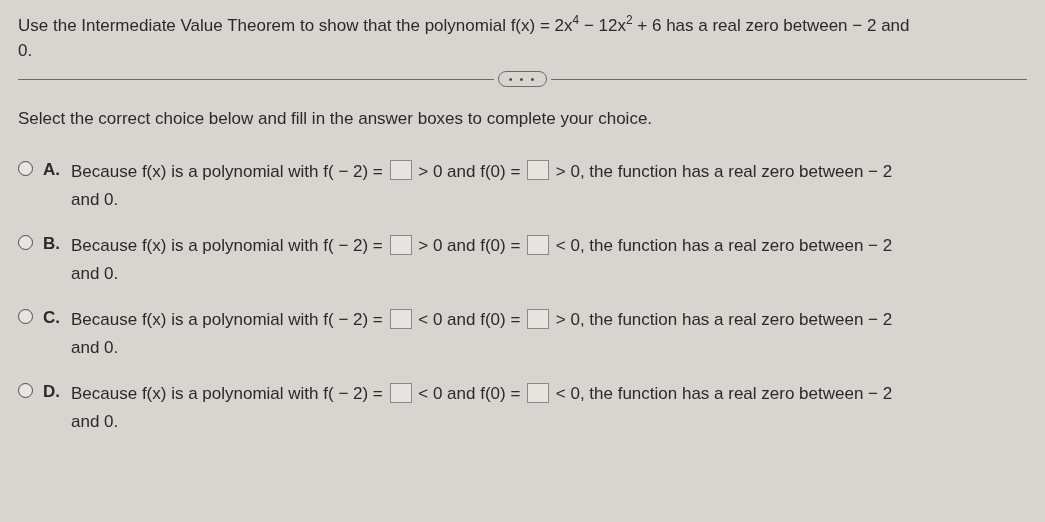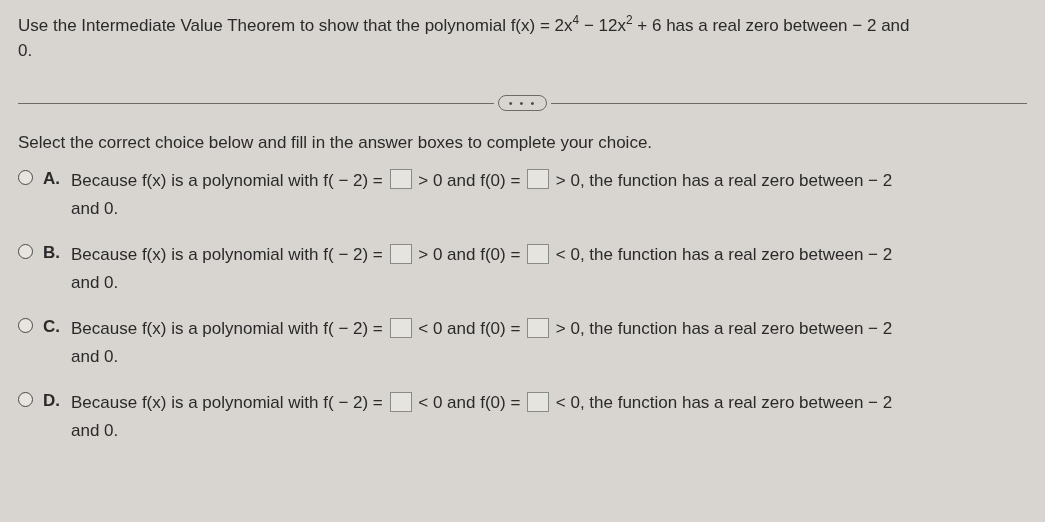--- a/index.html
+++ b/index.html
@@ -8,21 +8,21 @@
       font-size: 17px;
       color: #2a2a2a;
       background: #d8d5d0;
       width: 1045px;
       height: 522px;
       padding: 14px 18px 10px 18px;
       line-height: 1.45;
       overflow: hidden;
     }
     .question-text {
-      margin-bottom: 32px;
+      margin-bottom: 8px;
     }
     .hr-row {
       display: flex;
       align-items: center;
       margin-bottom: 20px;
     }
     .hr-line {
       flex: 1;
       height: 1px;
       background: #6b6b6b;
@@ -33,21 +33,21 @@
       padding: 0 10px;
       font-size: 11px;
       letter-spacing: 2px;
       color: #4a4a4a;
       background: #d8d5d0;
       margin: 0 4px;
       height: 16px;
       line-height: 14px;
     }
     .instruction {
-      margin-bottom: 11px;
+      margin-bottom: 26px;
     }
     .choice {
       display: flex;
       align-items: flex-start;
       margin-bottom: 18px;
     }
     .radio {
       width: 15px;
       height: 15px;
       border: 1.5px solid #4a4a4a;

